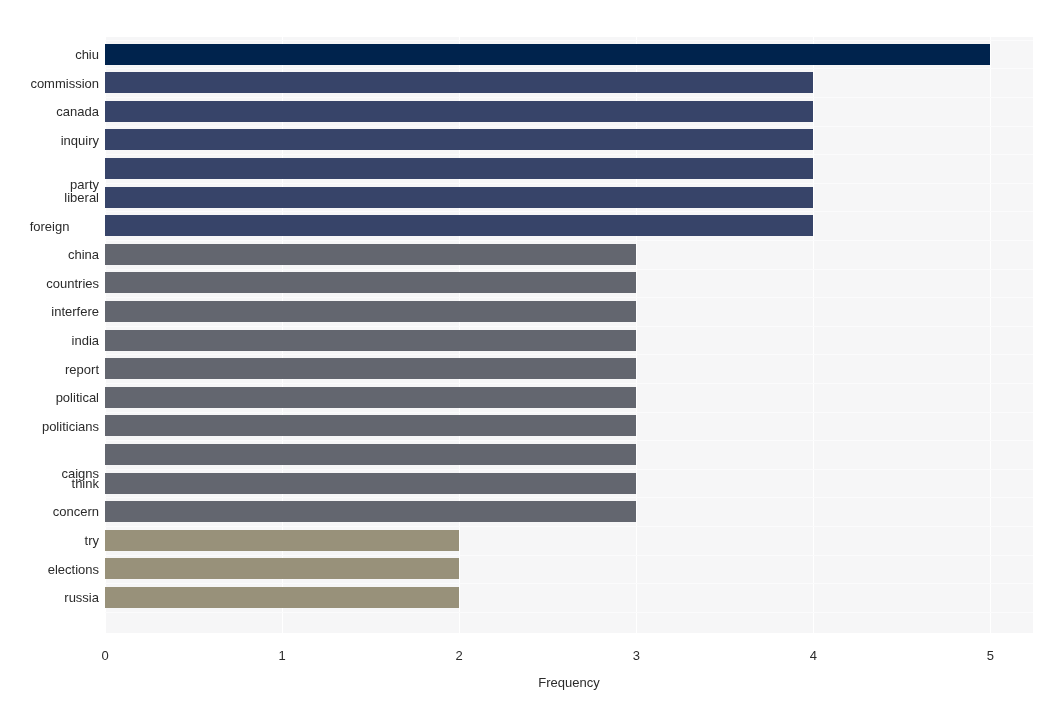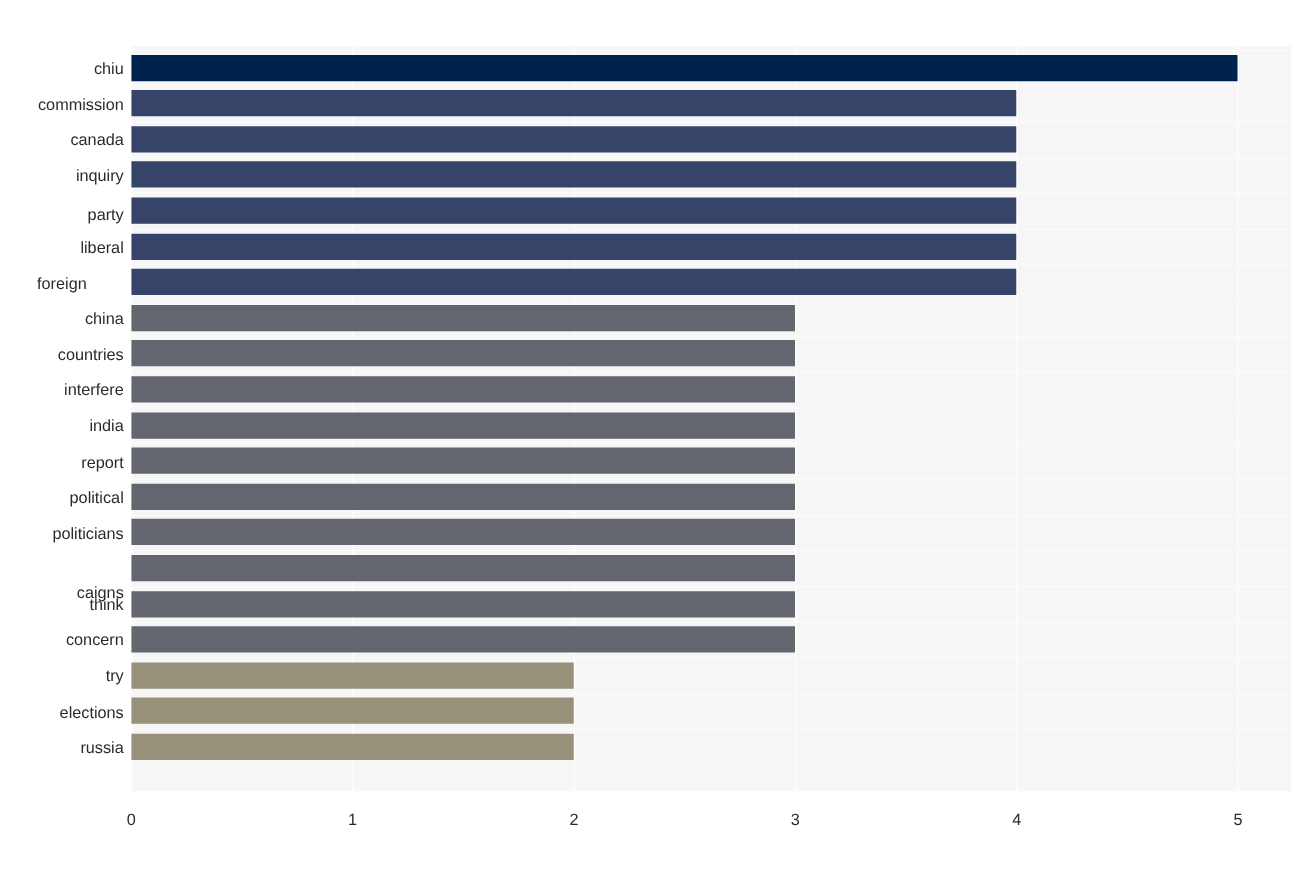--- a/index.html
+++ b/index.html
@@ -172,21 +172,21 @@
       <div class="bar" title="try: 2" style="left: 0px; width: 354.198px; top: 492.7px; background: rgb(152, 145, 122);"></div>
       <div class="bar" title="elections: 2" style="left: 0px; width: 354.198px; top: 521.3px; background: rgb(152, 145, 122);"></div>
       <div class="bar" title="russia: 2" style="left: 0px; width: 354.198px; top: 549.9px; background: rgb(152, 145, 122);"></div>
     </div>
 
   <div id="y-labels">
       <div class="y-label" style="top: 11px;">chiu</div>
       <div class="y-label" style="top: 39.6px;">commission</div>
       <div class="y-label" style="top: 68.2px;">canada</div>
       <div class="y-label" style="top: 96.8px;">inquiry</div>
-      <div class="y-label" style="top: 128px; text-align: right;">party</div>
+      <div class="y-label" style="top: 141px; text-align: right;">party</div>
       <div class="y-label" style="top: 154px;">liberal</div>
       <div class="y-label" style="top: 182.6px; text-align: center;">foreign</div>
       <div class="y-label" style="top: 211.2px;">china</div>
       <div class="y-label" style="top: 239.8px;">countries</div>
       <div class="y-label" style="top: 268.4px;">interfere</div>
       <div class="y-label" style="top: 297px;">india</div>
       <div class="y-label" style="top: 325.6px;">report</div>
       <div class="y-label" style="top: 354.2px;">political</div>
       <div class="y-label" style="top: 382.8px;">politicians</div>
       <div class="y-label" style="top: 430px;">caigns</div>
@@ -199,14 +199,15 @@
 
   <div id="x-ticks">
       <div class="x-tick" style="left: 105px;">0</div>
       <div class="x-tick" style="left: 282.099px;">1</div>
       <div class="x-tick" style="left: 459.198px;">2</div>
       <div class="x-tick" style="left: 636.298px;">3</div>
       <div class="x-tick" style="left: 813.397px;">4</div>
       <div class="x-tick" style="left: 990.496px;">5</div>
     </div>
 
+  <div id="x-axis-label">Frequency</div>
 
 </div>
 
 </body></html>

